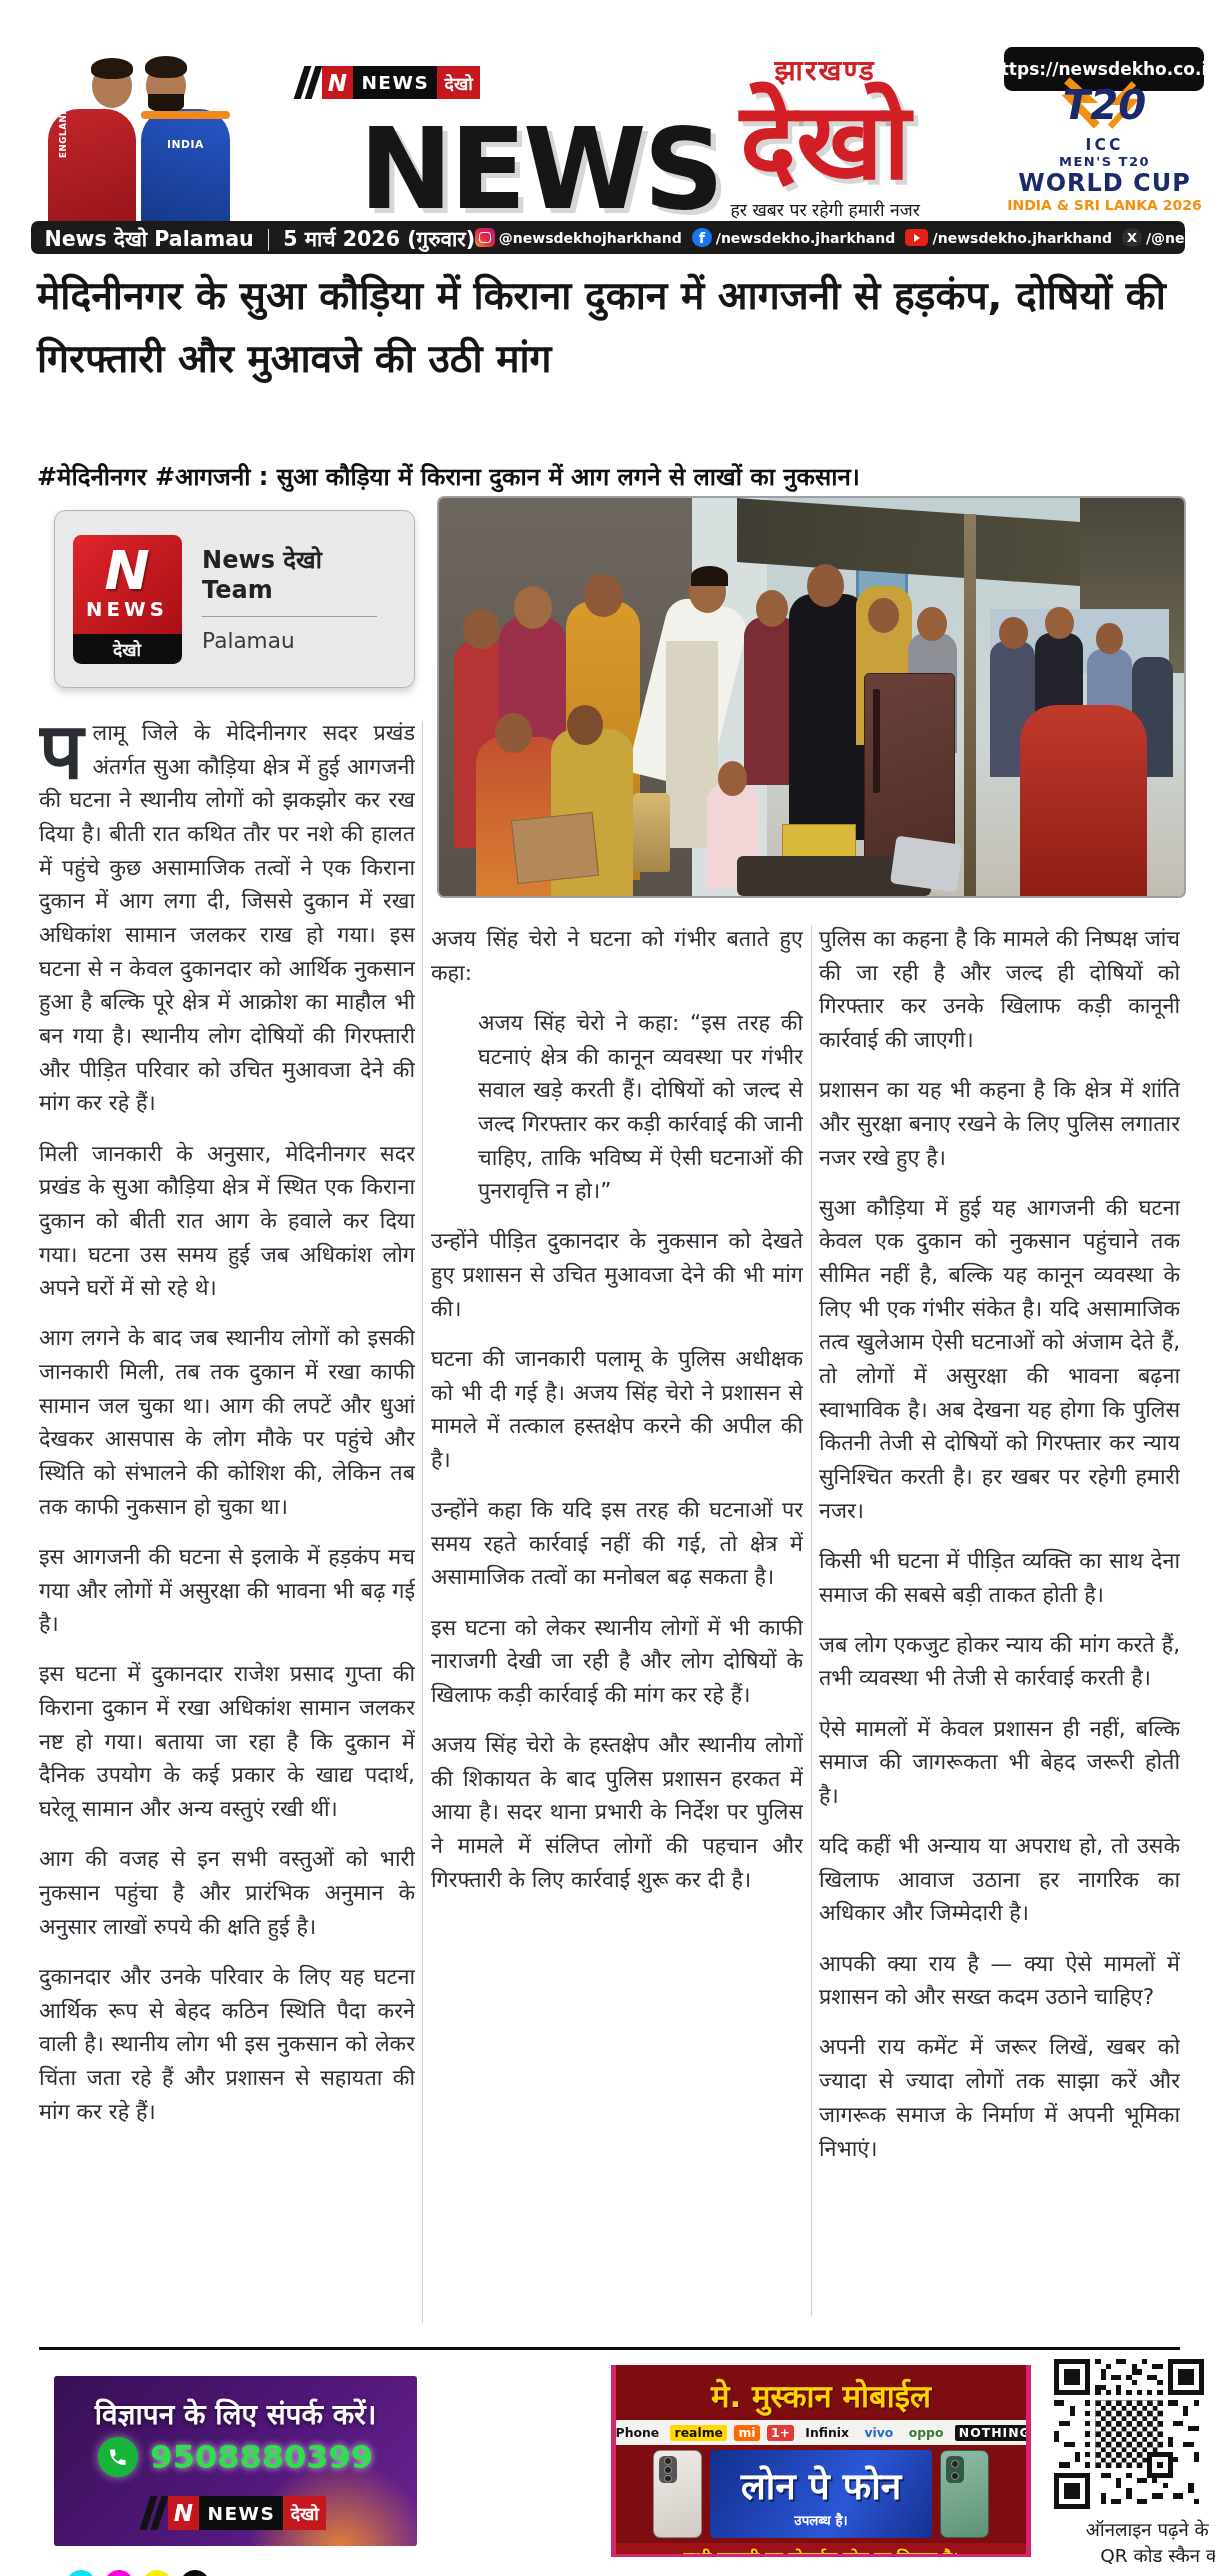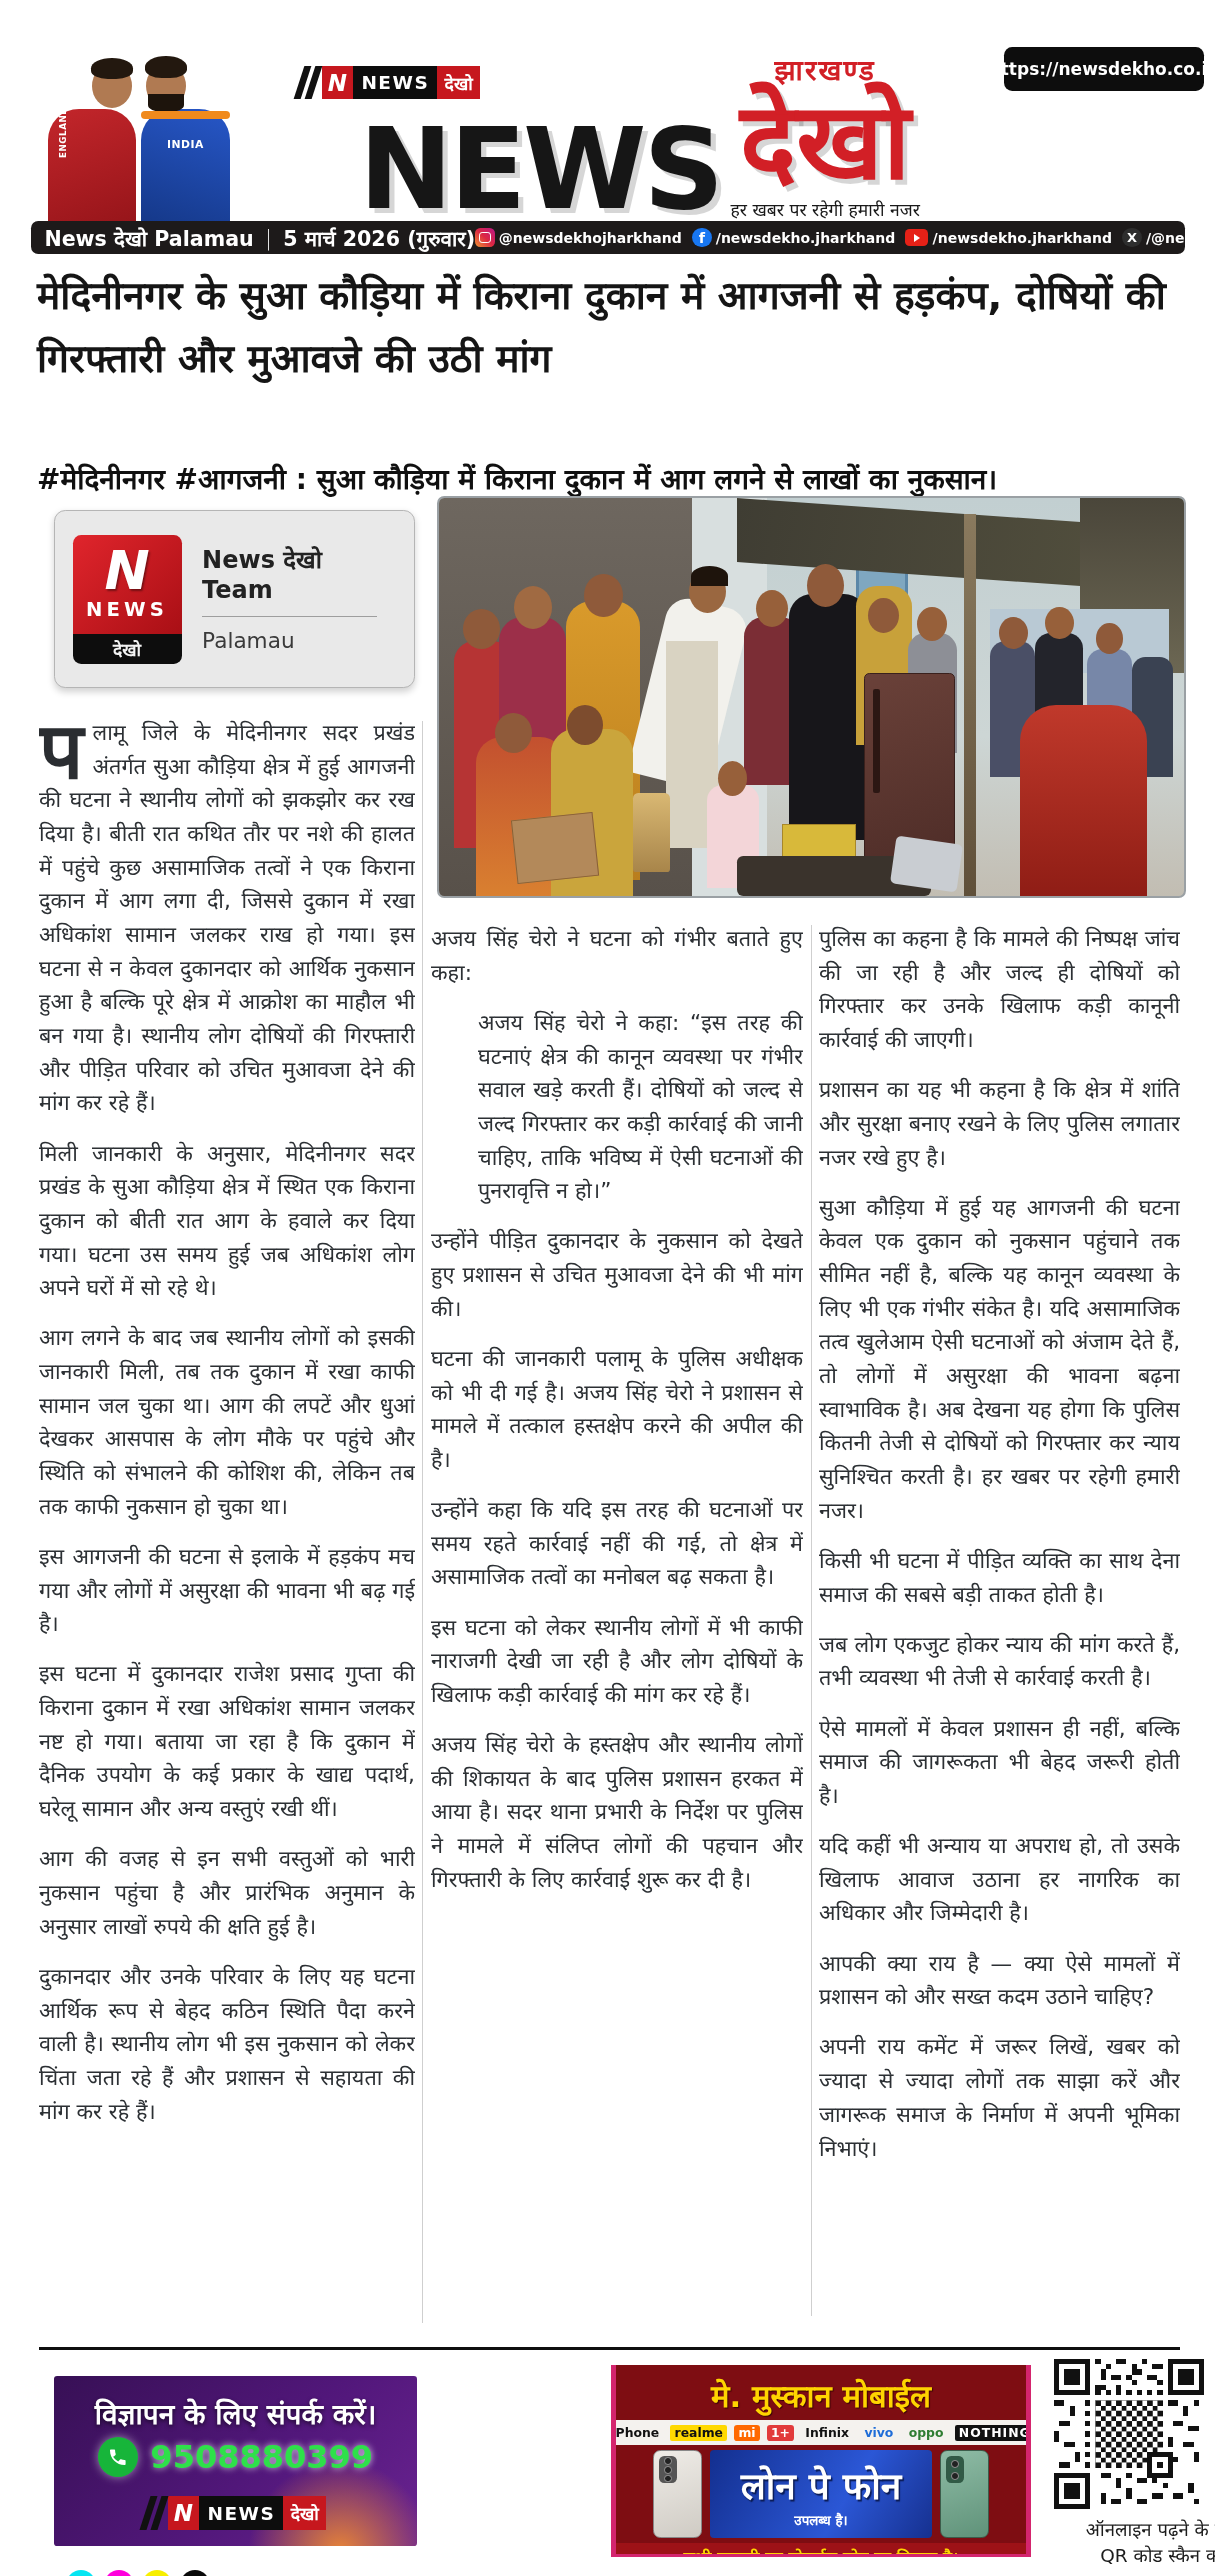--- a/index.html
+++ b/index.html
@@ -53,21 +53,21 @@
   .icon-ig i{display:block;width:9.3px;height:9.3px;border:1.5px solid #fff;border-radius:3.1px;}
   .icon-fb{width:19.6px;height:19.6px;border-radius:50%;background:#1877f2;color:#fff;font-weight:800;font-size:14.4px;
            display:flex;align-items:center;justify-content:center;}
   .icon-yt{width:23px;height:16.5px;border-radius:4.6px;background:#e62117;display:flex;align-items:center;justify-content:center;}
   .icon-yt i{display:block;width:0;height:0;border-left:6.7px solid #fff;border-top:4.1px solid transparent;border-bottom:4.1px solid transparent;}
   .icon-x{width:19.6px;height:19.6px;border-radius:50%;background:#2e2e2e;color:#fff;font-weight:800;font-size:13px;
           display:flex;align-items:center;justify-content:center;}
 
   
   #headline{left:37px;top:264px;width:1143px;font-size:39px;line-height:1.62;font-weight:800;color:#151515;}
-  #subheadline{left:37px;top:459px;width:1143px;font-size:28px;font-weight:700;color:#101010;}
+  #subheadline{left:37px;top:459px;width:1143px;font-size:24px;font-weight:700;color:#101010;}
 
   
   #author-card{left:54px;top:510px;width:361px;height:178px;background:#e9e9e9;border:1.5px solid #b5b5b5;
                border-radius:11.3px;box-shadow:0 3.1px 7.2px rgba(0,0,0,.18);display:flex;align-items:center;padding:0 17.5px;box-sizing:border-box;gap:20.6px;}
   #author-logo{width:109px;flex:0 0 auto;}
   #author-logo .red{height:99px;background:linear-gradient(135deg,#e0252c,#a90f15);border-radius:8.2px 8.2px 0 0;
                     display:flex;flex-direction:column;align-items:center;justify-content:center;color:#fff;}
   #author-logo .red .nmark{font-size:54px;font-weight:800;font-style:italic;line-height:.9;
                            text-shadow:1.5px 1.5px 2.1px rgba(0,0,0,.4);}
   #author-logo .red .newsword{font-size:19.6px;font-weight:800;letter-spacing:4.1px;margin-top:3.1px;}
@@ -172,20 +172,31 @@
     <div id="mast-news">NEWS</div>
     <div id="mast-right">
       <div id="mast-state">झारखण्ड</div>
       <div id="mast-dekho">देखो</div>
       <div id="mast-tagline">हर खबर पर रहेगी हमारी नजर</div>
     </div>
   </div>
 
   <div class="abs" id="url-pill">https://newsdekho.co.in</div>
 
+  <div class="abs" id="t20-block">
+    <svg width="199" height="57" viewBox="0 0 386 110">
+      <polyline points="120,8 160,44 128,44 178,96" fill="none" stroke="#f5900f" stroke-width="16"></polyline>
+      <polyline points="250,14 216,50 248,50 204,98" fill="none" stroke="#f5900f" stroke-width="12"></polyline>
+      <text x="193" y="84" text-anchor="middle" font-family="DejaVu Sans, sans-serif" font-size="78" font-style="italic" font-weight="bold" fill="#1b2a6b">T20</text>
+    </svg>
+    <div id="t20-icc">ICC</div>
+    <div id="t20-mens">MEN'S T20</div>
+    <div id="t20-cup">WORLD CUP</div>
+    <div id="t20-host">INDIA &amp; SRI LANKA 2026</div>
+  </div>
 
   <div class="abs" id="datebar">
     <div id="datebar-left">
       <span>News देखो Palamau</span>
       <span class="sep">|</span>
       <span>5 मार्च 2026 (गुरुवार)</span>
     </div>
     <div id="social-row">
       <div class="social-item">
         <span class="icon-ig">

